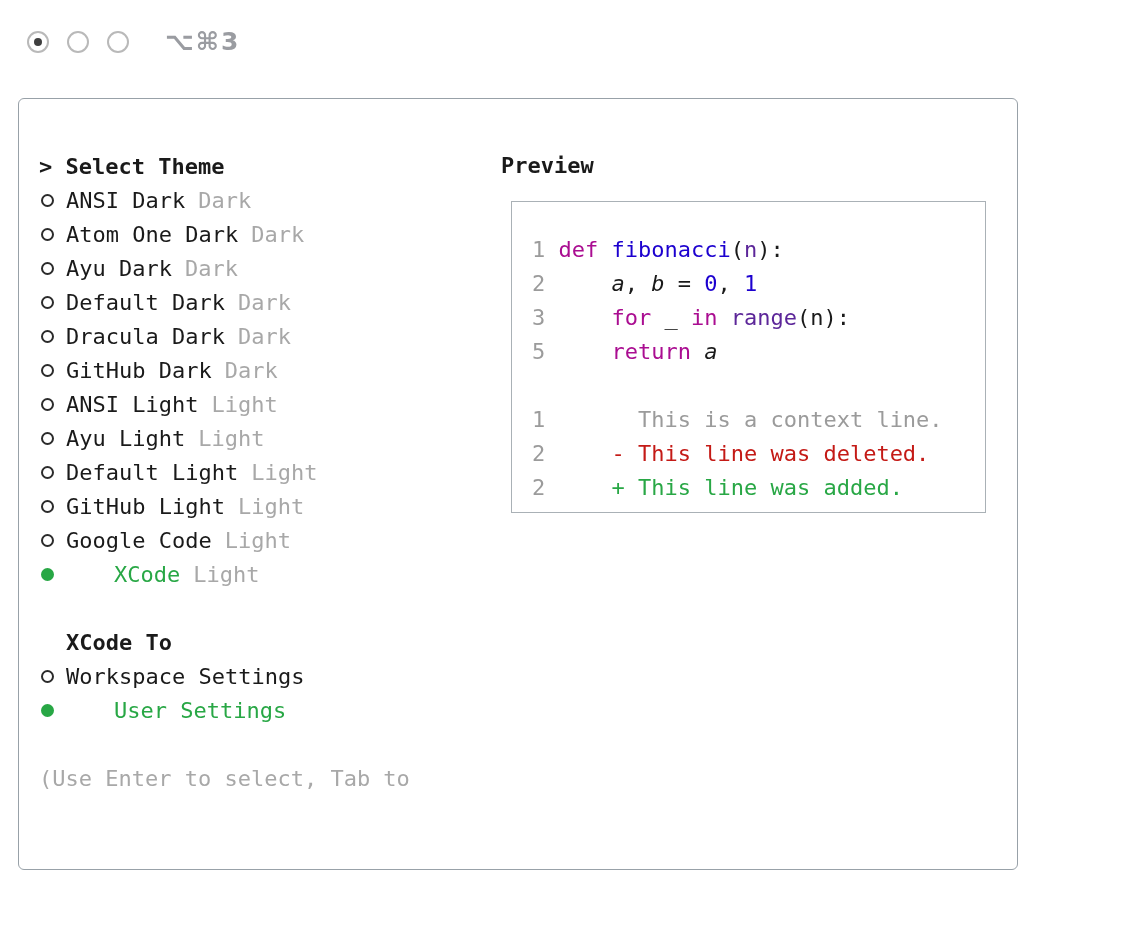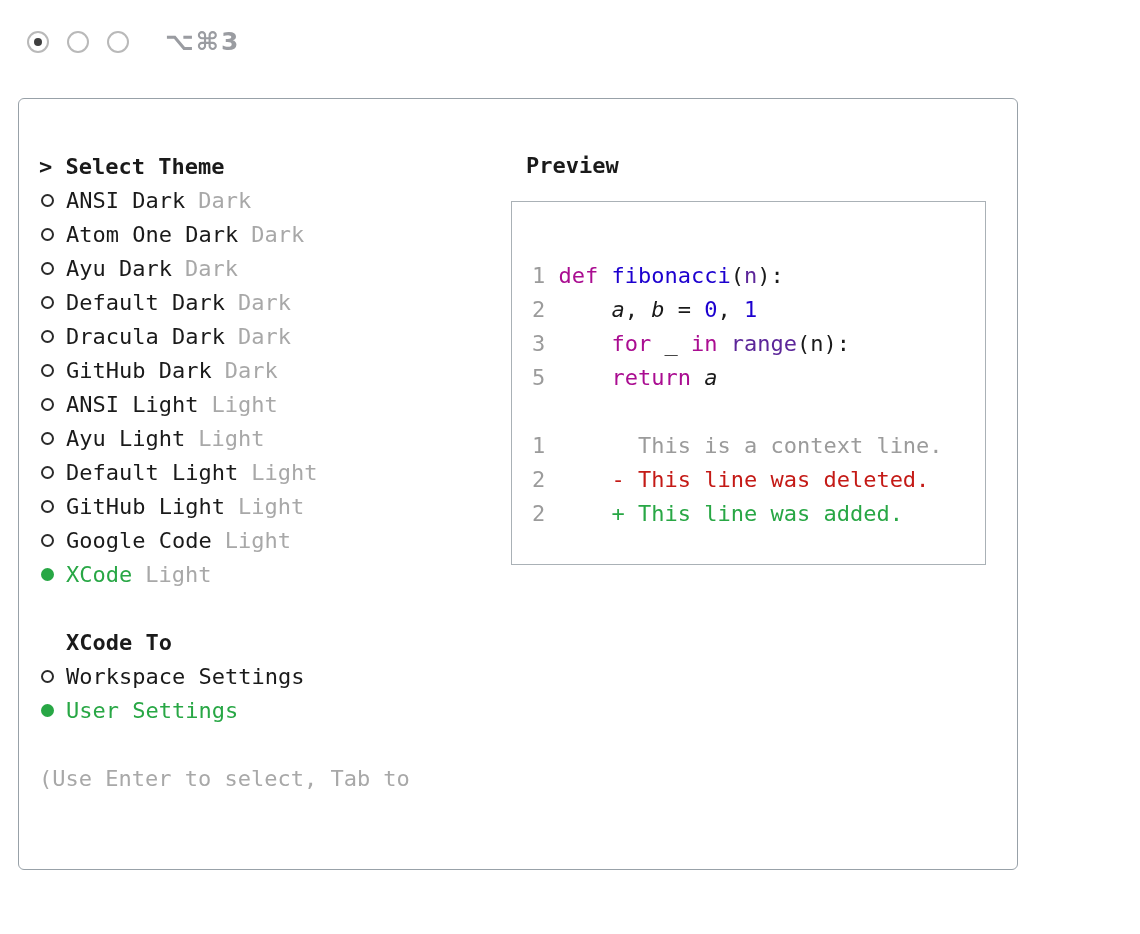--- a/index.html
+++ b/index.html
@@ -30,31 +30,31 @@
   .bold { font-weight:bold; }
   .spacer { height:34px; }
   .indent { padding-left:27px; }
 
   .radio {
     width:13px; height:13px; border:2px solid #2b2b2b; border-radius:50%;
     margin:0 12px 0 2px; flex:none;
   }
   .radio.on { border-color:var(--accent-green,#28a745); background:var(--accent-green,#28a745); }
   .item { cursor:default; }
-  .item.selected .item-name { color:var(--accent-green,#28a745); }
+  .item.selected .item-name { color:var(--accent-green,#28a745);margin-left:48px; }
   .item-variant { color:var(--muted-gray,#a8a8a8); margin-left:13px; }
   .hint .row { color:var(--muted-gray,#a8a8a8); }
 
   .preview-title {
-    position:absolute; left:507px; top:50px; height:34px; line-height:34px;
+    position:absolute; left:482px; top:50px; height:34px; line-height:34px;
     font-size:22px; font-weight:bold;
   }
   .preview-box {
-    position:absolute; left:492px; top:102px; width:475px; height:364px;
-    border:1px solid #aab1b6; background:#fff; padding:57px 20px 0 20px; overflow:hidden;
+    position:absolute; left:492px; top:102px; width:475px; height:312px;
+    border:1px solid #aab1b6; background:#fff; padding:31px 20px 0 20px; overflow:hidden;
   }
   .crow { height:34px; line-height:34px; font-size:22px; white-space:pre; }
   .lnum { color:var(--code-gray,#9b9b9b); }
   .tok-k { color:var(--keyword,#aa0d91); }
   .tok-t { color:var(--title-number,#1c00cf); }
   .tok-n { color:var(--title-number,#1c00cf); }
   .tok-b { color:var(--builtin,#5c2699); }
   .tok-v { font-style:italic; }
   .tok-p { }
   .diff-context { color:var(--code-gray,#9b9b9b); }

